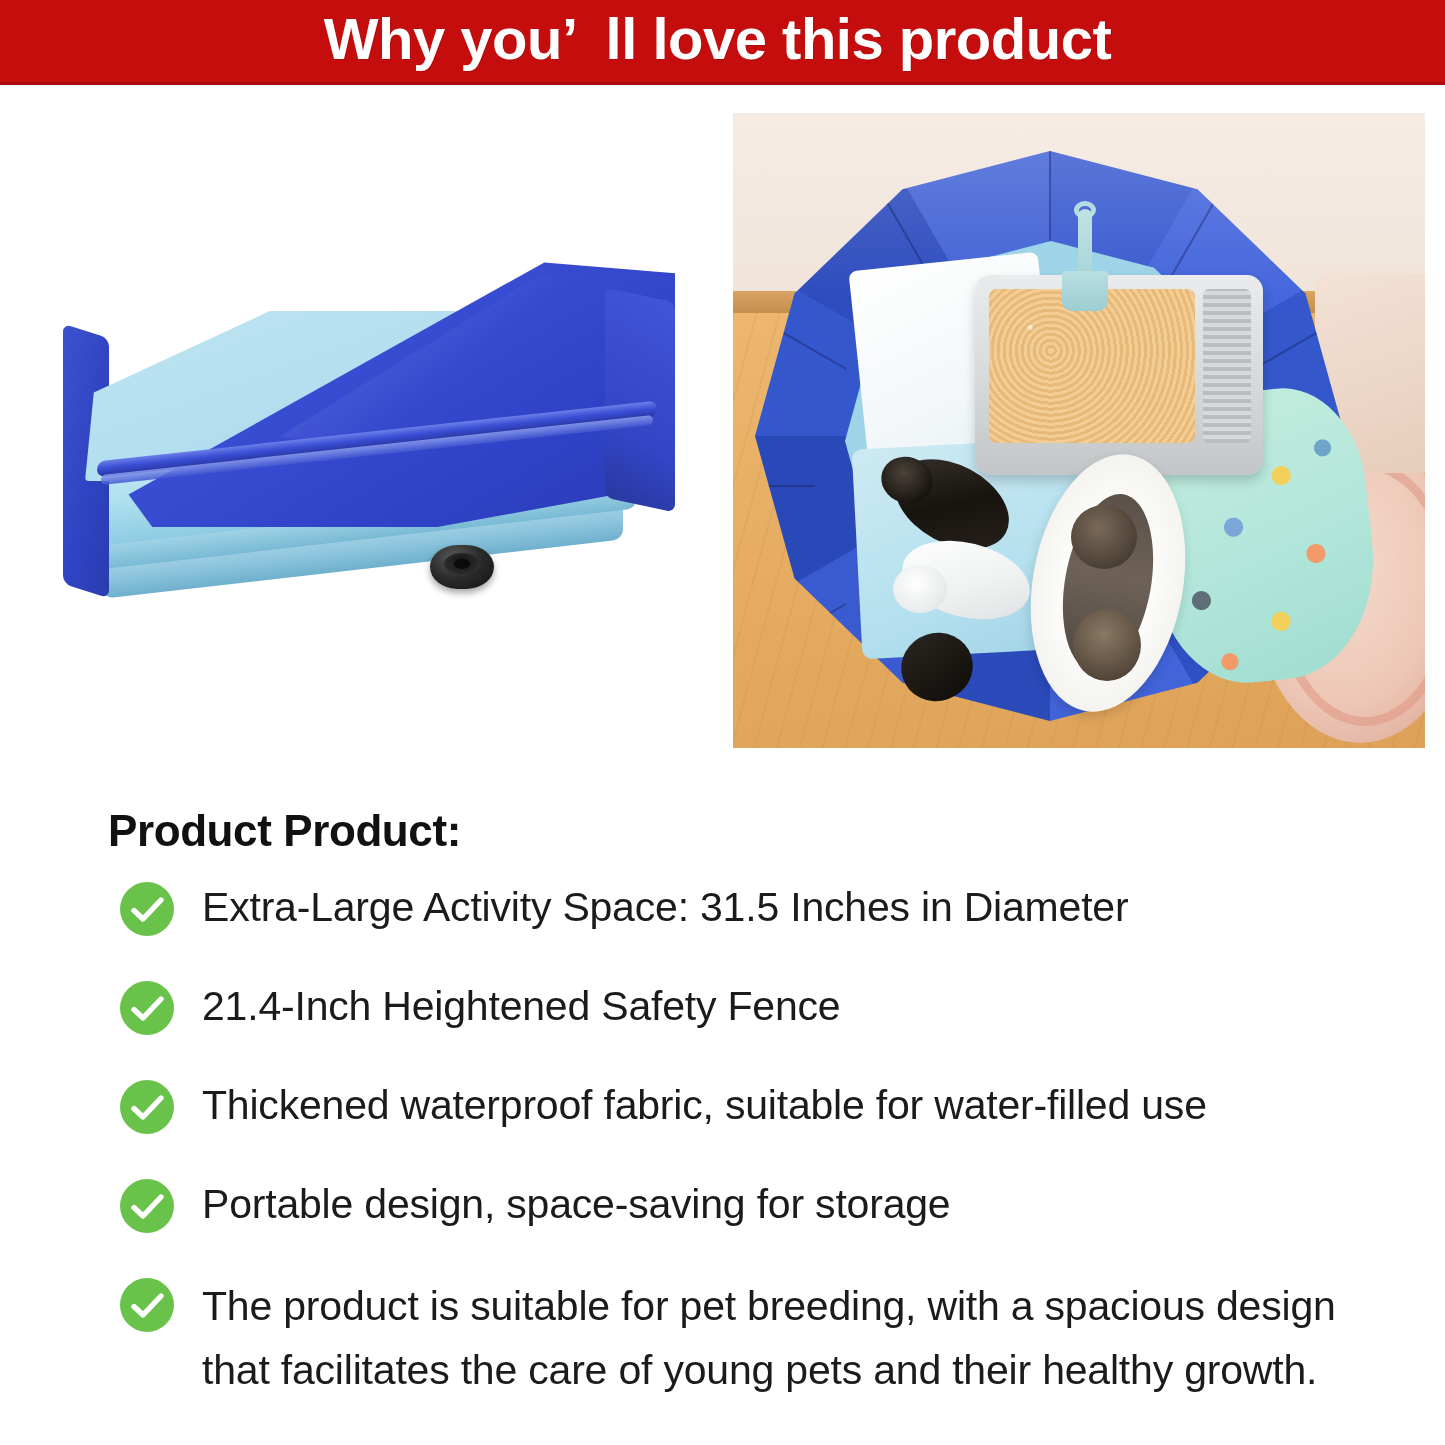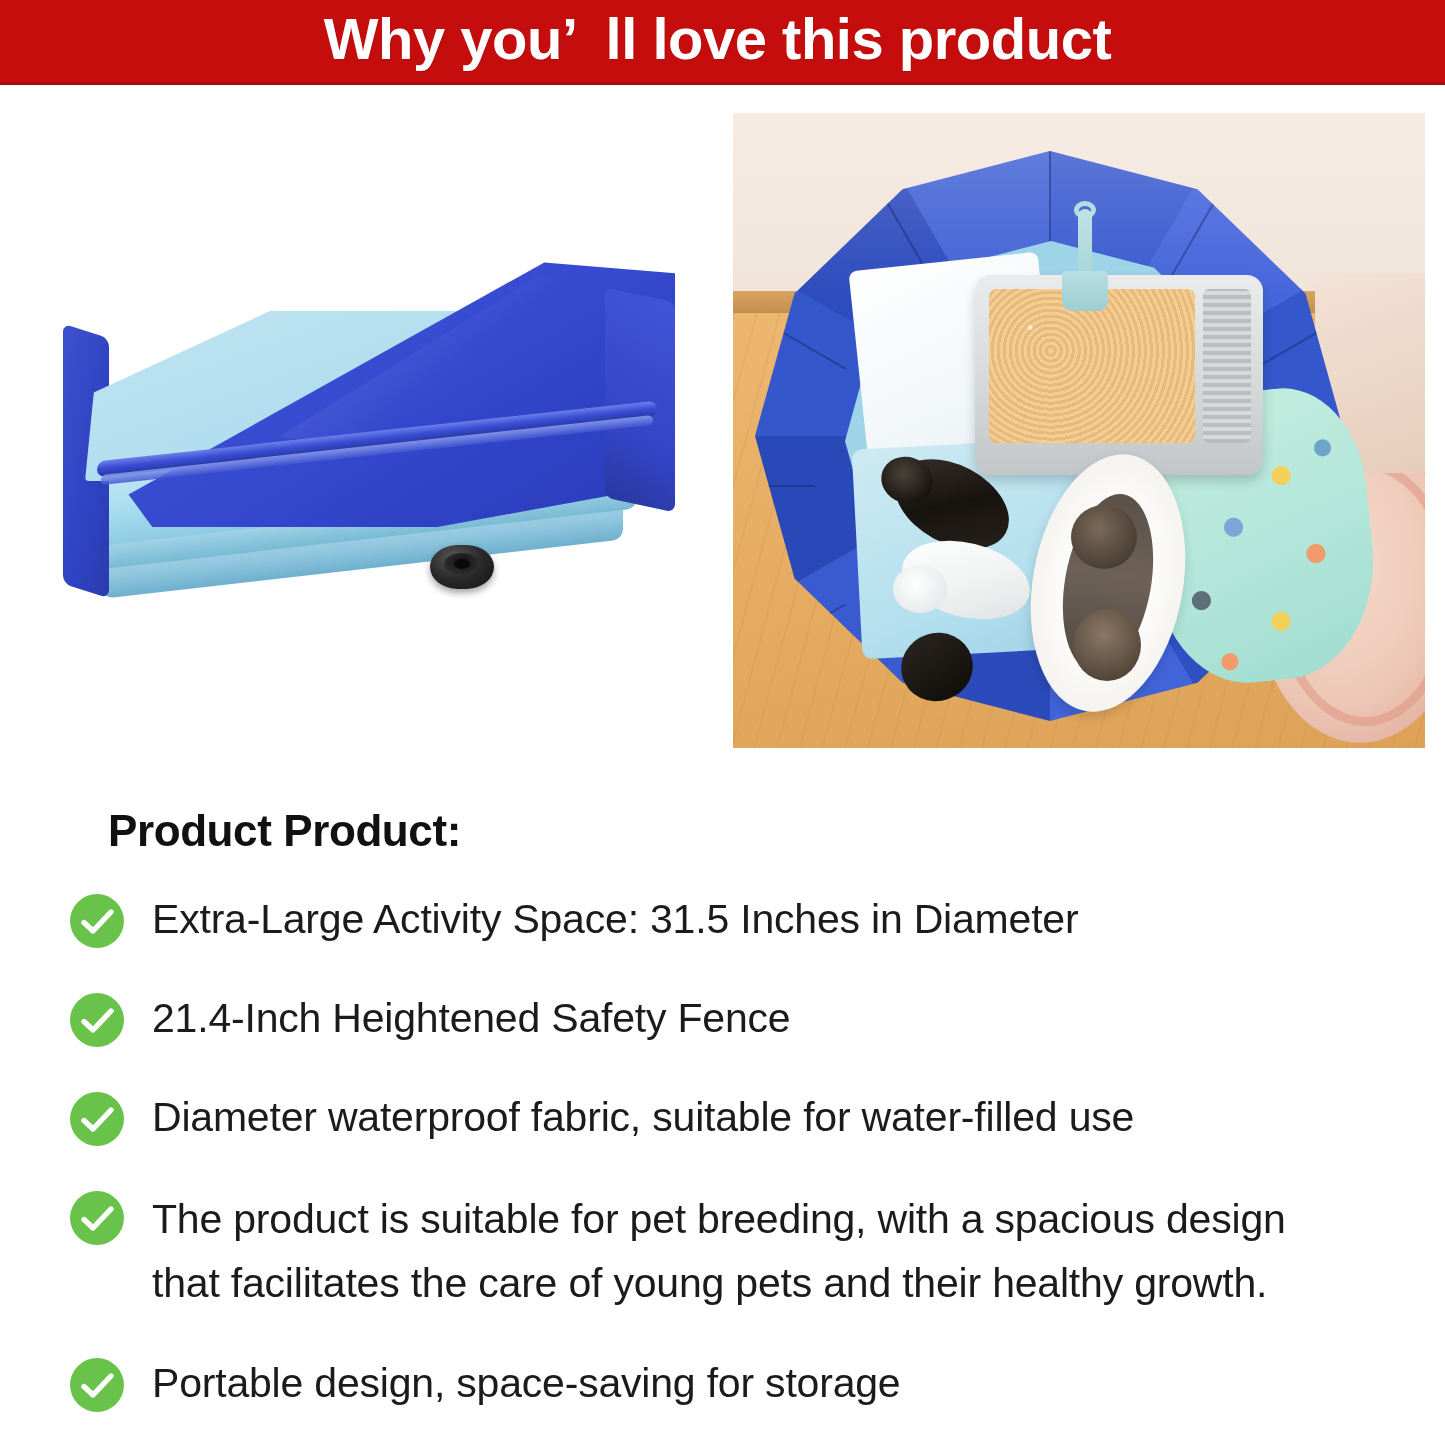--- a/index.html
+++ b/index.html
@@ -381,22 +381,22 @@
   .feature-list {
     position: absolute;
     left: 0;
     top: 88px;
     width: 1445px;
   }
   .feature-row {
     position: relative;
     display: flex;
     align-items: flex-start;
-    margin: 12px 0 39px 0;
-    padding-left: 68px;
+    margin: 0 0 39px 0;
+    padding-left: 118px;
   }
   .check-icon {
     flex: 0 0 auto;
     width: 58px;
     height: 58px;
     margin-top: 2px;
     margin-right: 26px;
   }
   .feature-text {
     font-family: "Liberation Sans", sans-serif;
@@ -513,37 +513,37 @@
       <span class="feature-text">21.4-Inch Heightened Safety Fence</span>
     </div>
 
     <div class="feature-row">
       <span class="check-icon">
         <svg viewBox="0 0 58 58" width="58" height="58" aria-hidden="true">
           <circle cx="29" cy="29" r="27" fill="#69c34a"></circle>
           <path d="M16 30.5 L25 39 L43 20" fill="none" stroke="#ffffff" stroke-width="5.4" stroke-linecap="round" stroke-linejoin="round"></path>
         </svg>
       </span>
-      <span class="feature-text">Diameter waterproof fabric, suitable for water-filled use</span>
+      <span class="feature-text">Thickened waterproof fabric, suitable for water-filled use</span>
+    </div>
+
+    <div class="feature-row">
+      <span class="check-icon">
+        <svg viewBox="0 0 58 58" width="58" height="58" aria-hidden="true">
+          <circle cx="29" cy="29" r="27" fill="#69c34a"></circle>
+          <path d="M16 30.5 L25 39 L43 20" fill="none" stroke="#ffffff" stroke-width="5.4" stroke-linecap="round" stroke-linejoin="round"></path>
+        </svg>
+      </span>
+      <span class="feature-text">Portable design, space-saving for storage</span>
     </div>
 
     <div class="feature-row multiline">
       <span class="check-icon">
         <svg viewBox="0 0 58 58" width="58" height="58" aria-hidden="true">
           <circle cx="29" cy="29" r="27" fill="#69c34a"></circle>
           <path d="M16 30.5 L25 39 L43 20" fill="none" stroke="#ffffff" stroke-width="5.4" stroke-linecap="round" stroke-linejoin="round"></path>
         </svg>
       </span>
       <span class="feature-text">The product is suitable for pet breeding, with a spacious design that facilitates the care of young pets and their healthy growth.</span>
     </div>
 
-    <div class="feature-row">
-      <span class="check-icon">
-        <svg viewBox="0 0 58 58" width="58" height="58" aria-hidden="true">
-          <circle cx="29" cy="29" r="27" fill="#69c34a"></circle>
-          <path d="M16 30.5 L25 39 L43 20" fill="none" stroke="#ffffff" stroke-width="5.4" stroke-linecap="round" stroke-linejoin="round"></path>
-        </svg>
-      </span>
-      <span class="feature-text">Portable design, space-saving for storage</span>
-    </div>
-
   </div>
 </div>
 
 </body></html>

